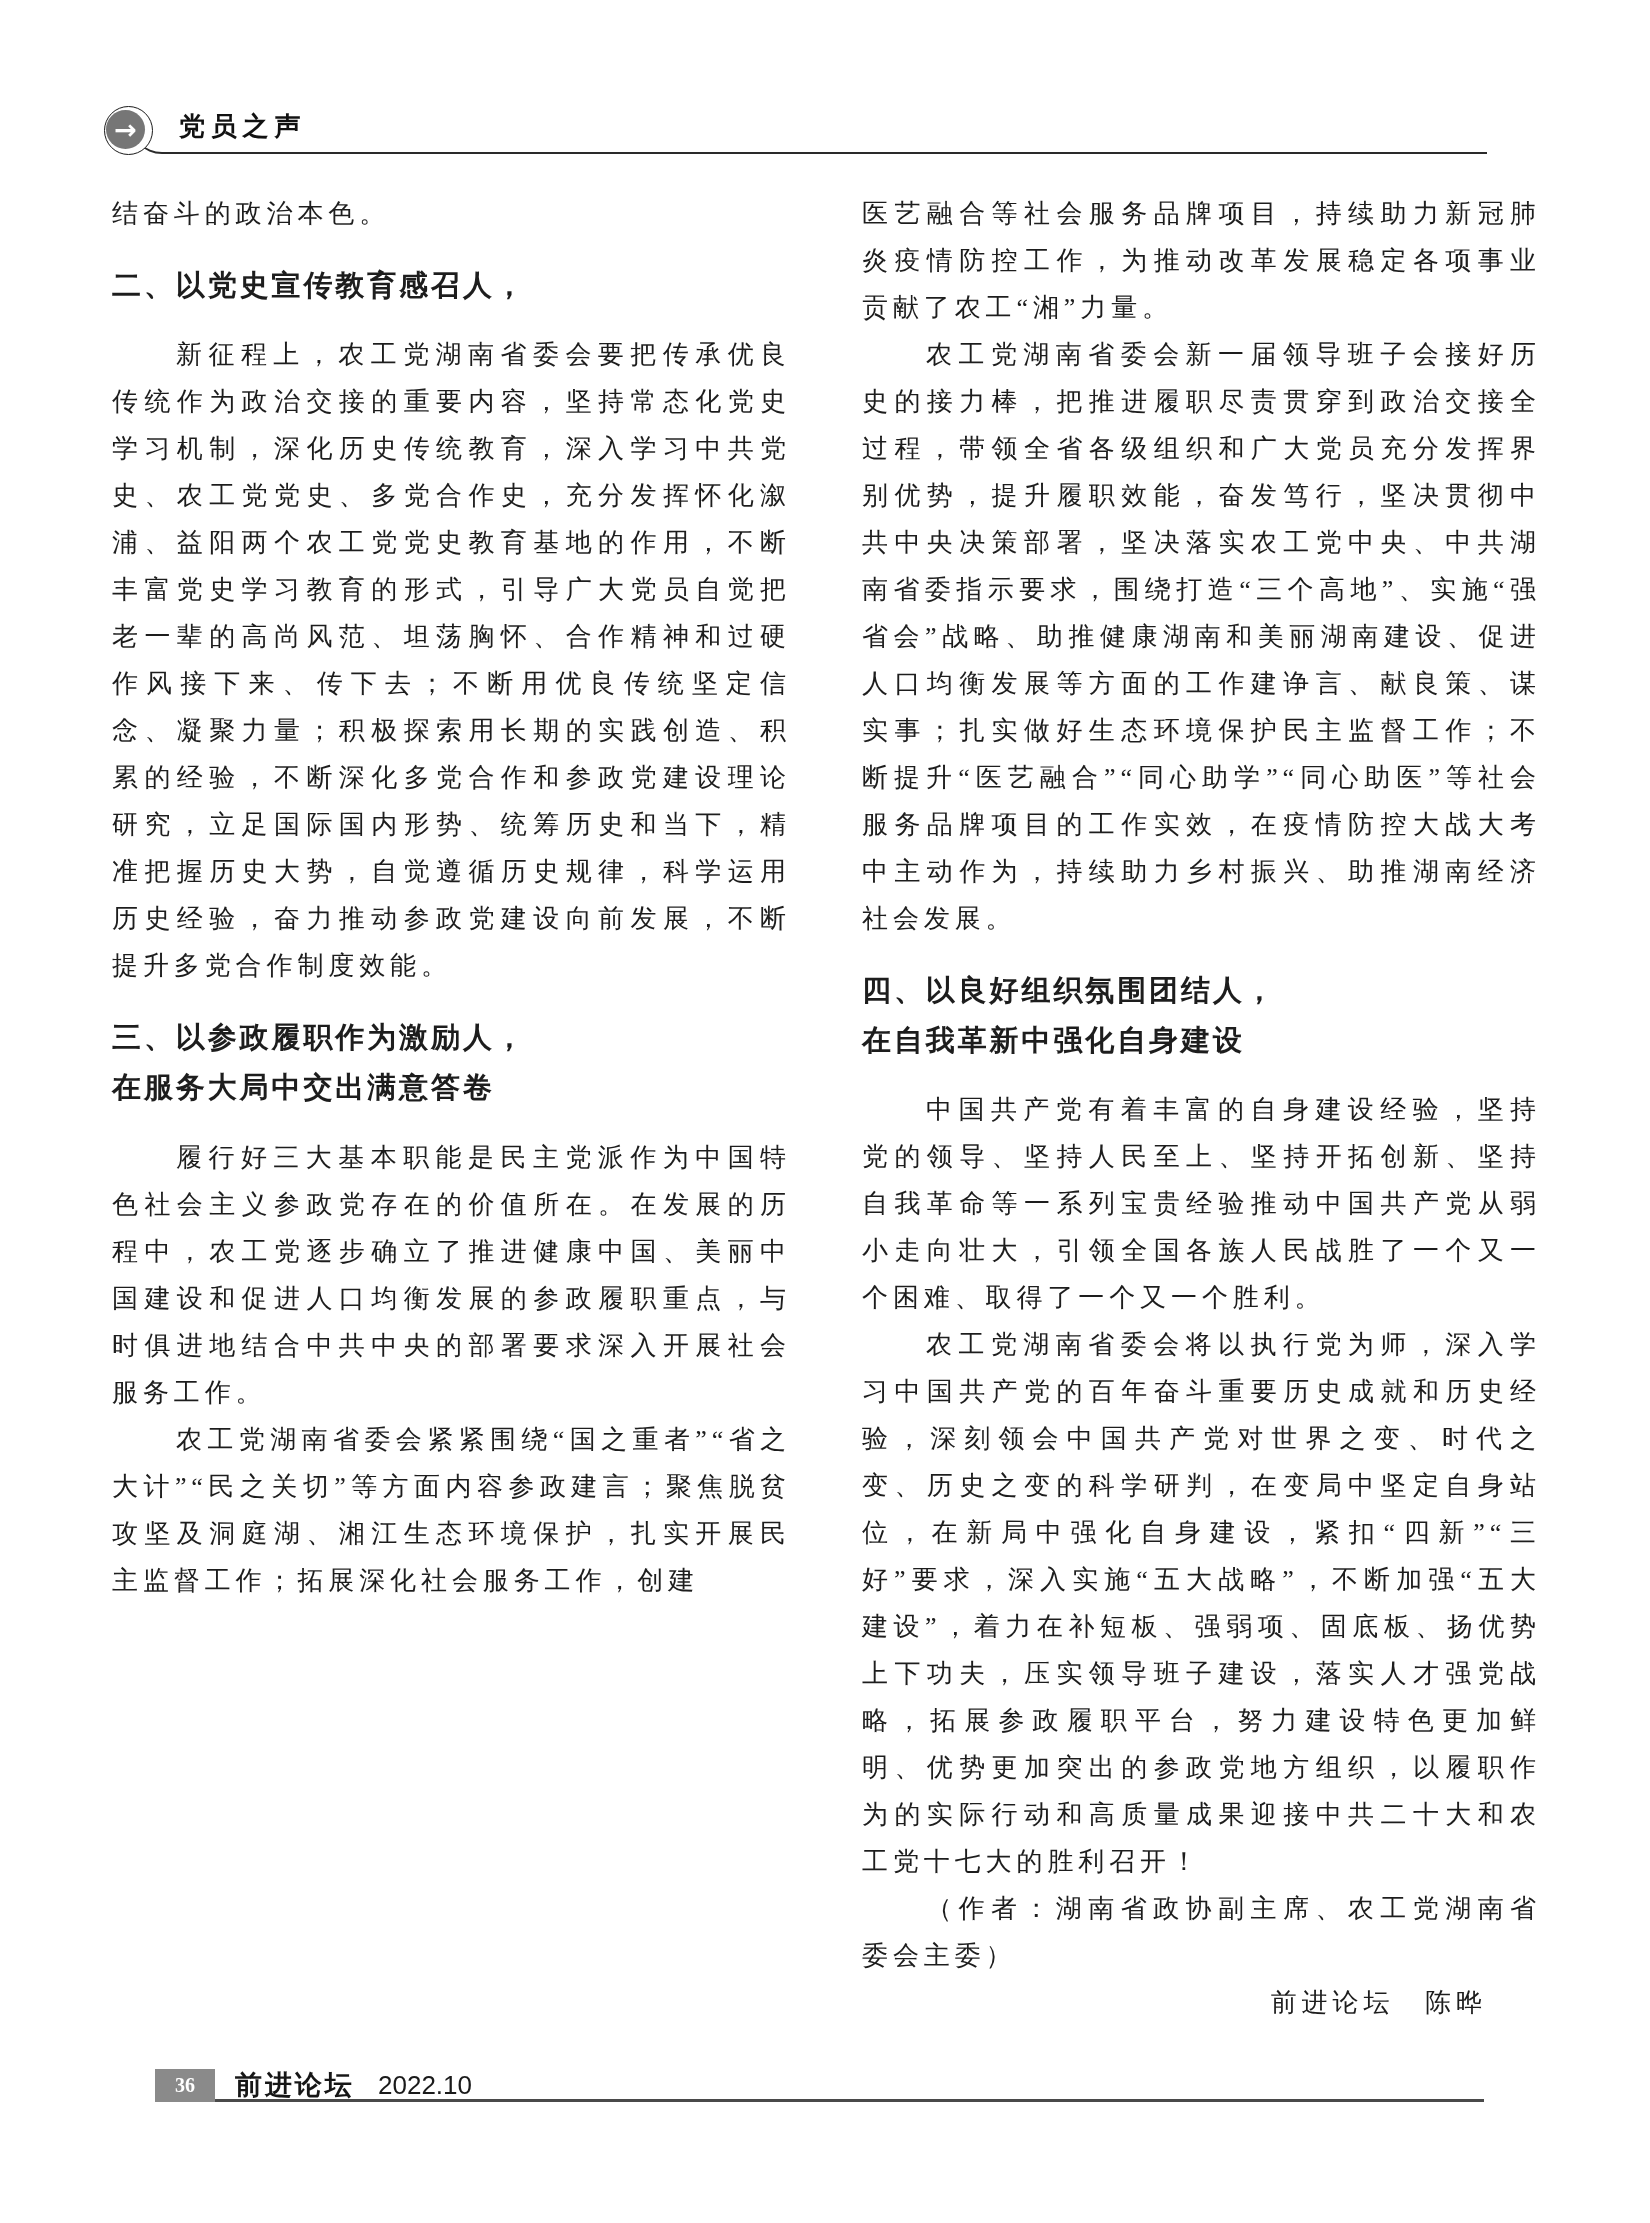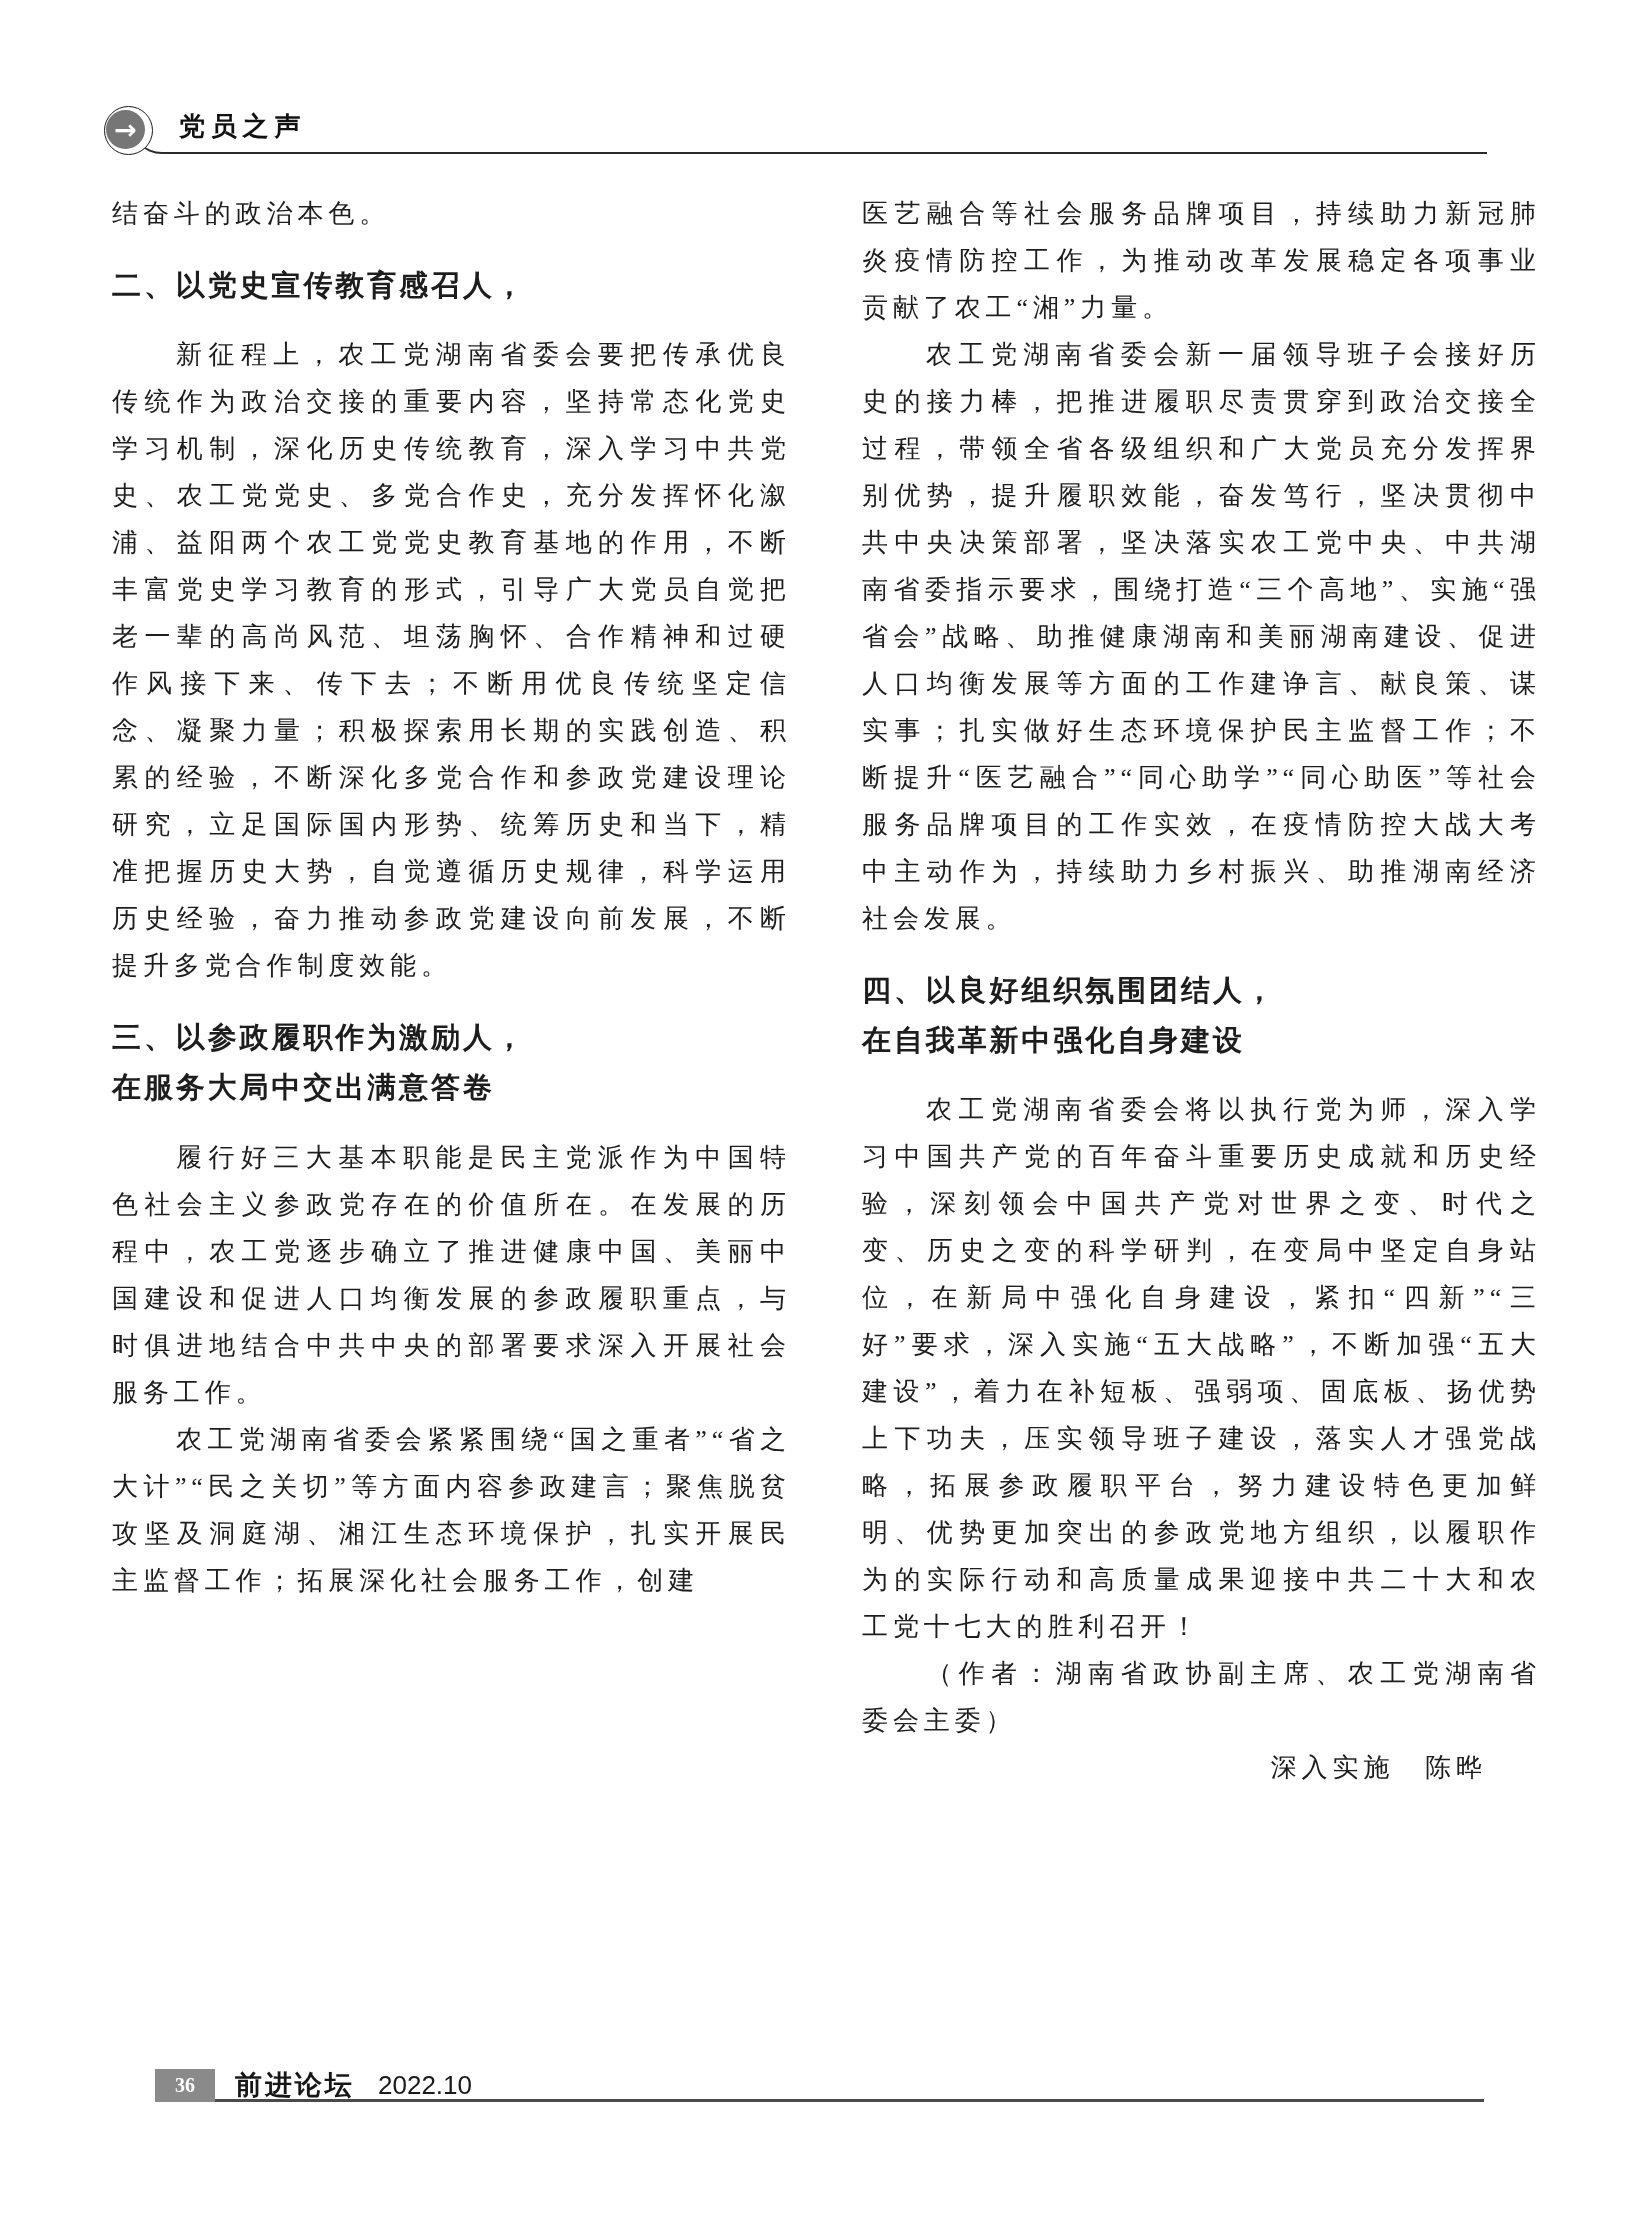--- a/index.html
+++ b/index.html
@@ -110,23 +110,24 @@
     <p>农工党湖南省委会紧紧围绕“国之重者”“省之大计”“民之关切”等方面内容参政建言；聚焦脱贫攻坚及洞庭湖、湘江生态环境保护，扎实开展民主监督工作；拓展深化社会服务工作，创建</p>
   </div>
 
   <div class="col col-right">
     <p class="no-indent">医艺融合等社会服务品牌项目，持续助力新冠肺炎疫情防控工作，为推动改革发展稳定各项事业贡献了农工“湘”力量。</p>
     <p>农工党湖南省委会新一届领导班子会接好历史的接力棒，把推进履职尽责贯穿到政治交接全过程，带领全省各级组织和广大党员充分发挥界别优势，提升履职效能，奋发笃行，坚决贯彻中共中央决策部署，坚决落实农工党中央、中共湖南省委指示要求，围绕打造“三个高地”、实施“强省会”战略、助推健康湖南和美丽湖南建设、促进人口均衡发展等方面的工作建诤言、献良策、谋实事；扎实做好生态环境保护民主监督工作；不断提升“医艺融合”“同心助学”“同心助医”等社会服务品牌项目的工作实效，在疫情防控大战大考中主动作为，持续助力乡村振兴、助推湖南经济社会发展。</p>
     <div class="sec-heading">
       <div>四、以良好组织氛围团结人，</div>
       <div>在自我革新中强化自身建设</div>
     </div>
+    <p>中国共产党有着丰富的自身建设经验，坚持党的领导、坚持人民至上、坚持开拓创新、坚持自我革命等一系列宝贵经验推动中国共产党从弱小走向壮大，引领全国各族人民战胜了一个又一个困难、取得了一个又一个胜利。</p>
     <p>农工党湖南省委会将以执行党为师，深入学习中国共产党的百年奋斗重要历史成就和历史经验，深刻领会中国共产党对世界之变、时代之变、历史之变的科学研判，在变局中坚定自身站位，在新局中强化自身建设，紧扣“四新”“三好”要求，深入实施“五大战略”，不断加强“五大建设”，着力在补短板、强弱项、固底板、扬优势上下功夫，压实领导班子建设，落实人才强党战略，拓展参政履职平台，努力建设特色更加鲜明、优势更加突出的参政党地方组织，以履职作为的实际行动和高质量成果迎接中共二十大和农工党十七大的胜利召开！</p>
     <p class="author-line">（作者：湖南省政协副主席、农工党湖南省委会主委）</p>
-    <p class="editor-line">深入实施　陈晔</p>
+    <p class="editor-line">前进论坛　陈晔</p>
   </div>
 
   <div class="footer-box">36</div>
   <div class="footer-rule"></div>
   <div class="footer-journal">前进论坛</div>
   <div class="footer-issue">2022.10</div>
 
 </div>
 
 

